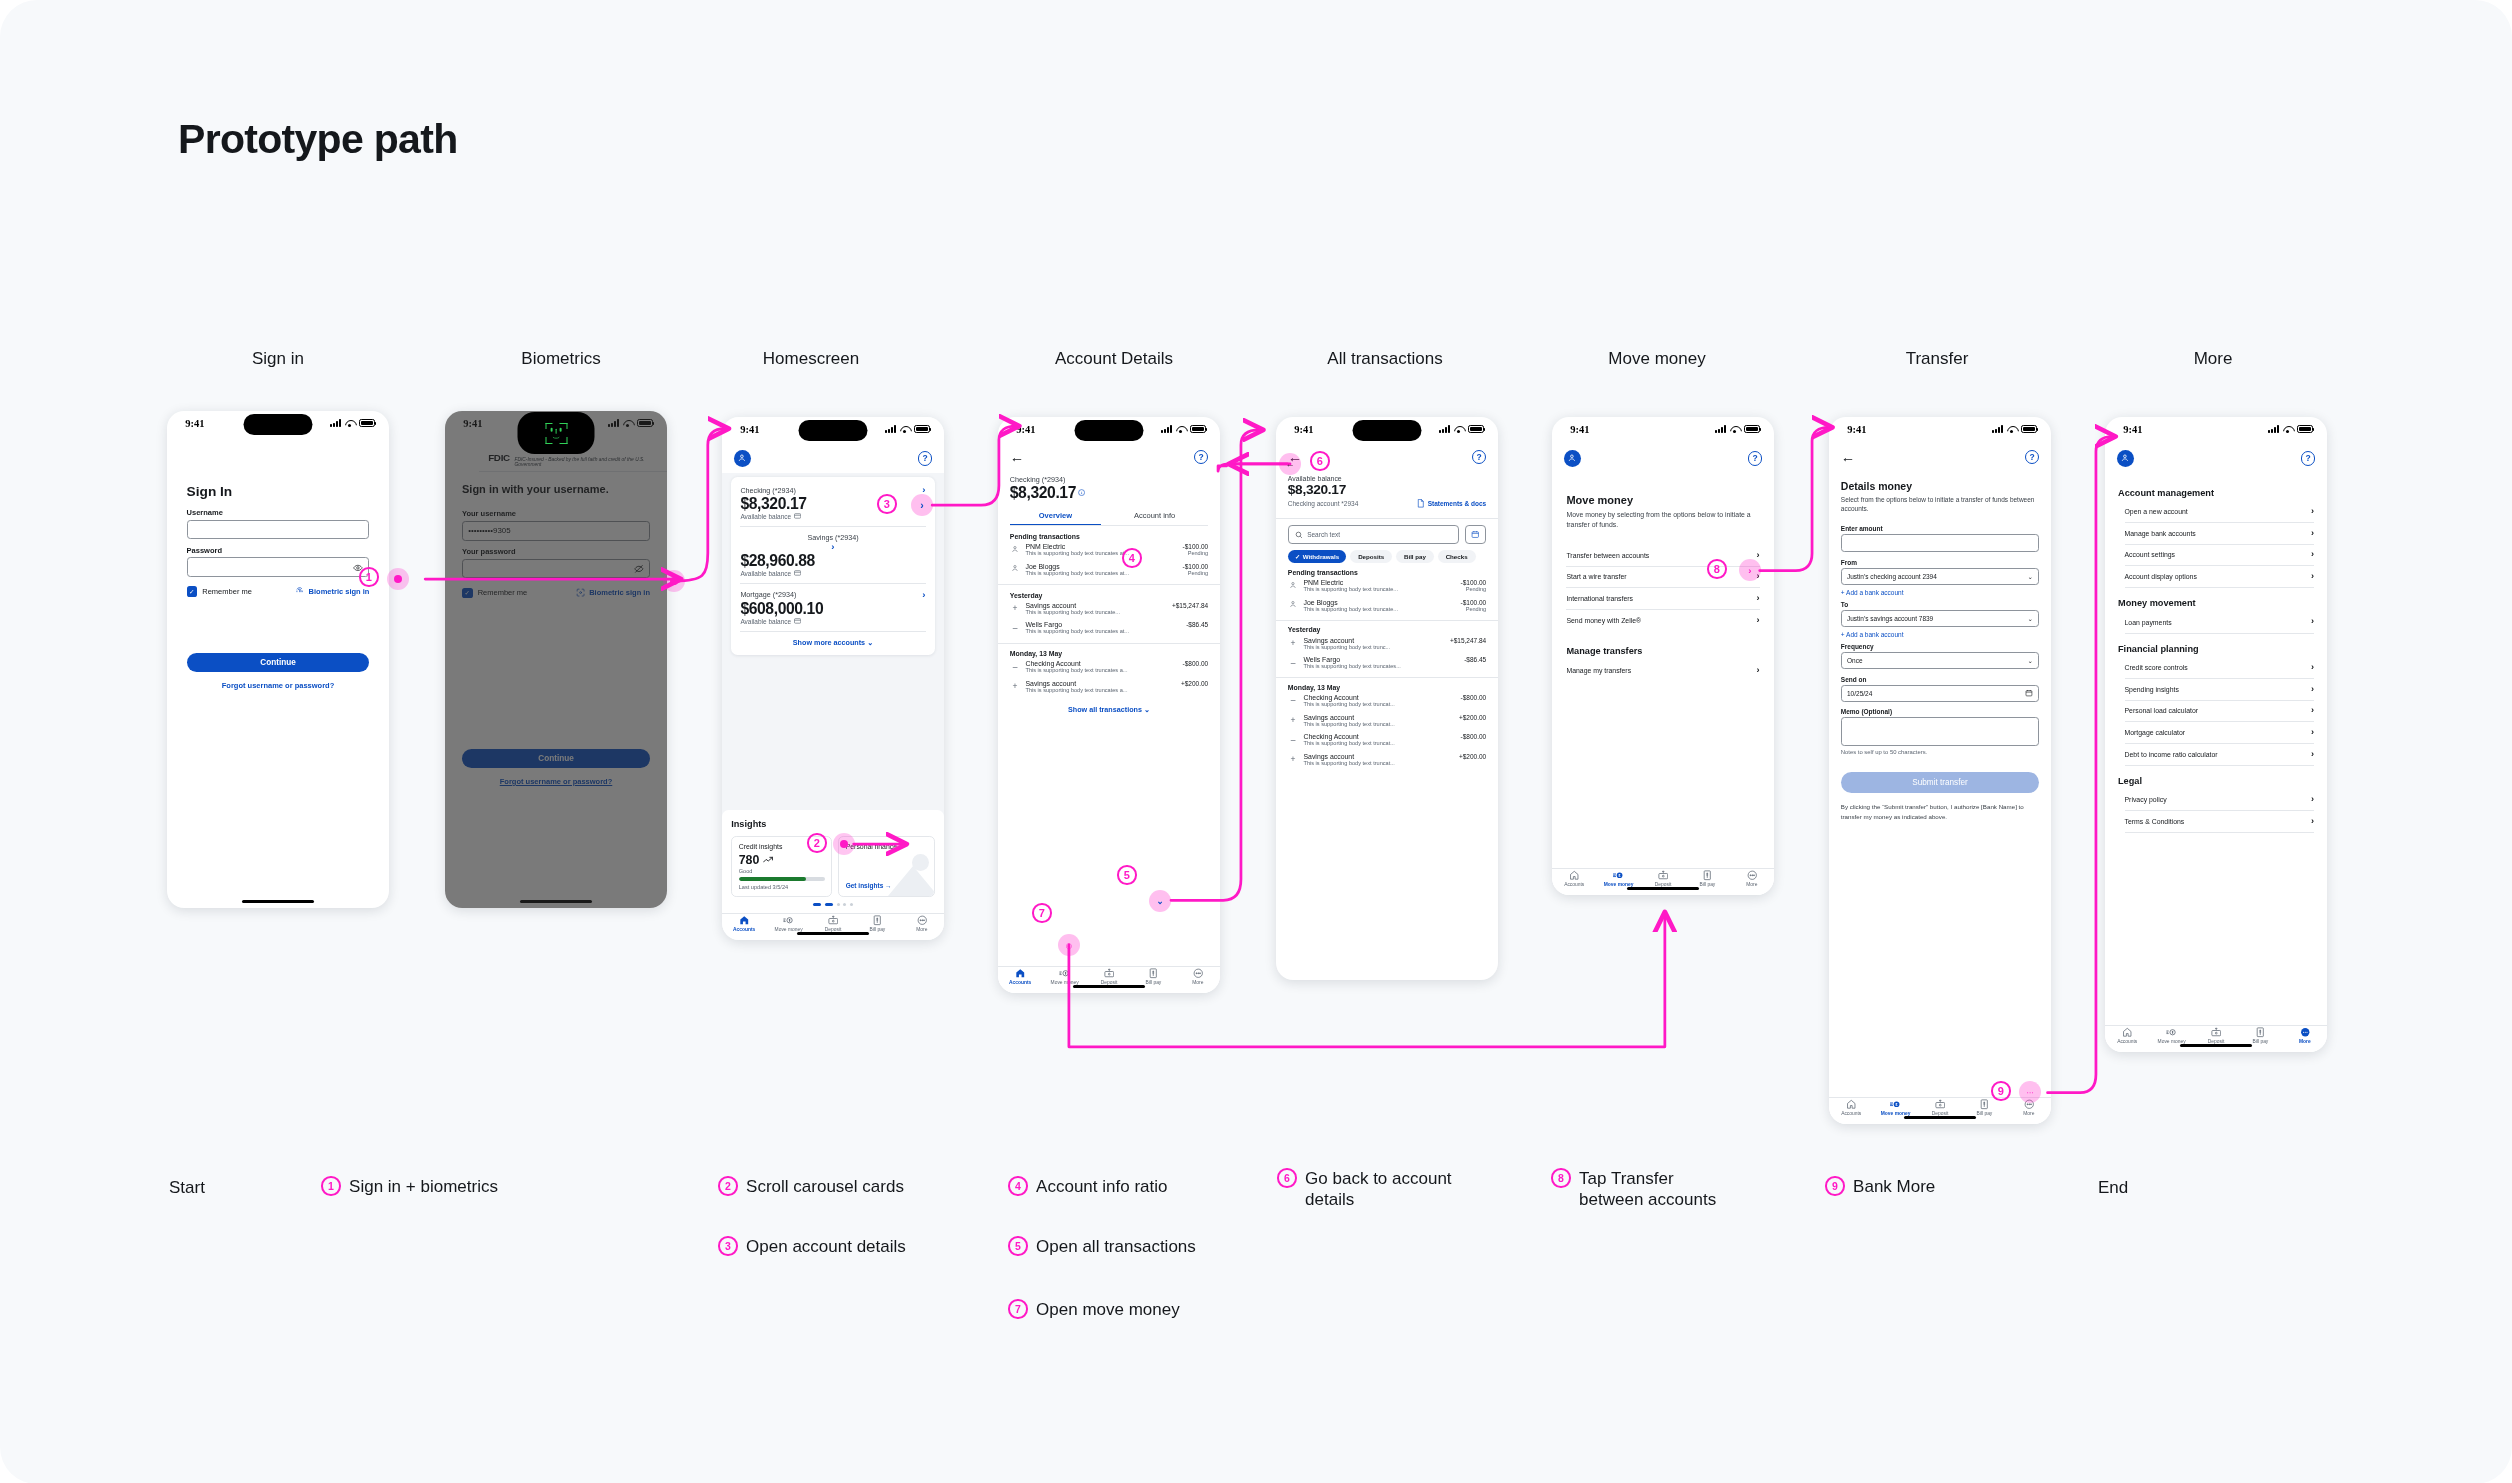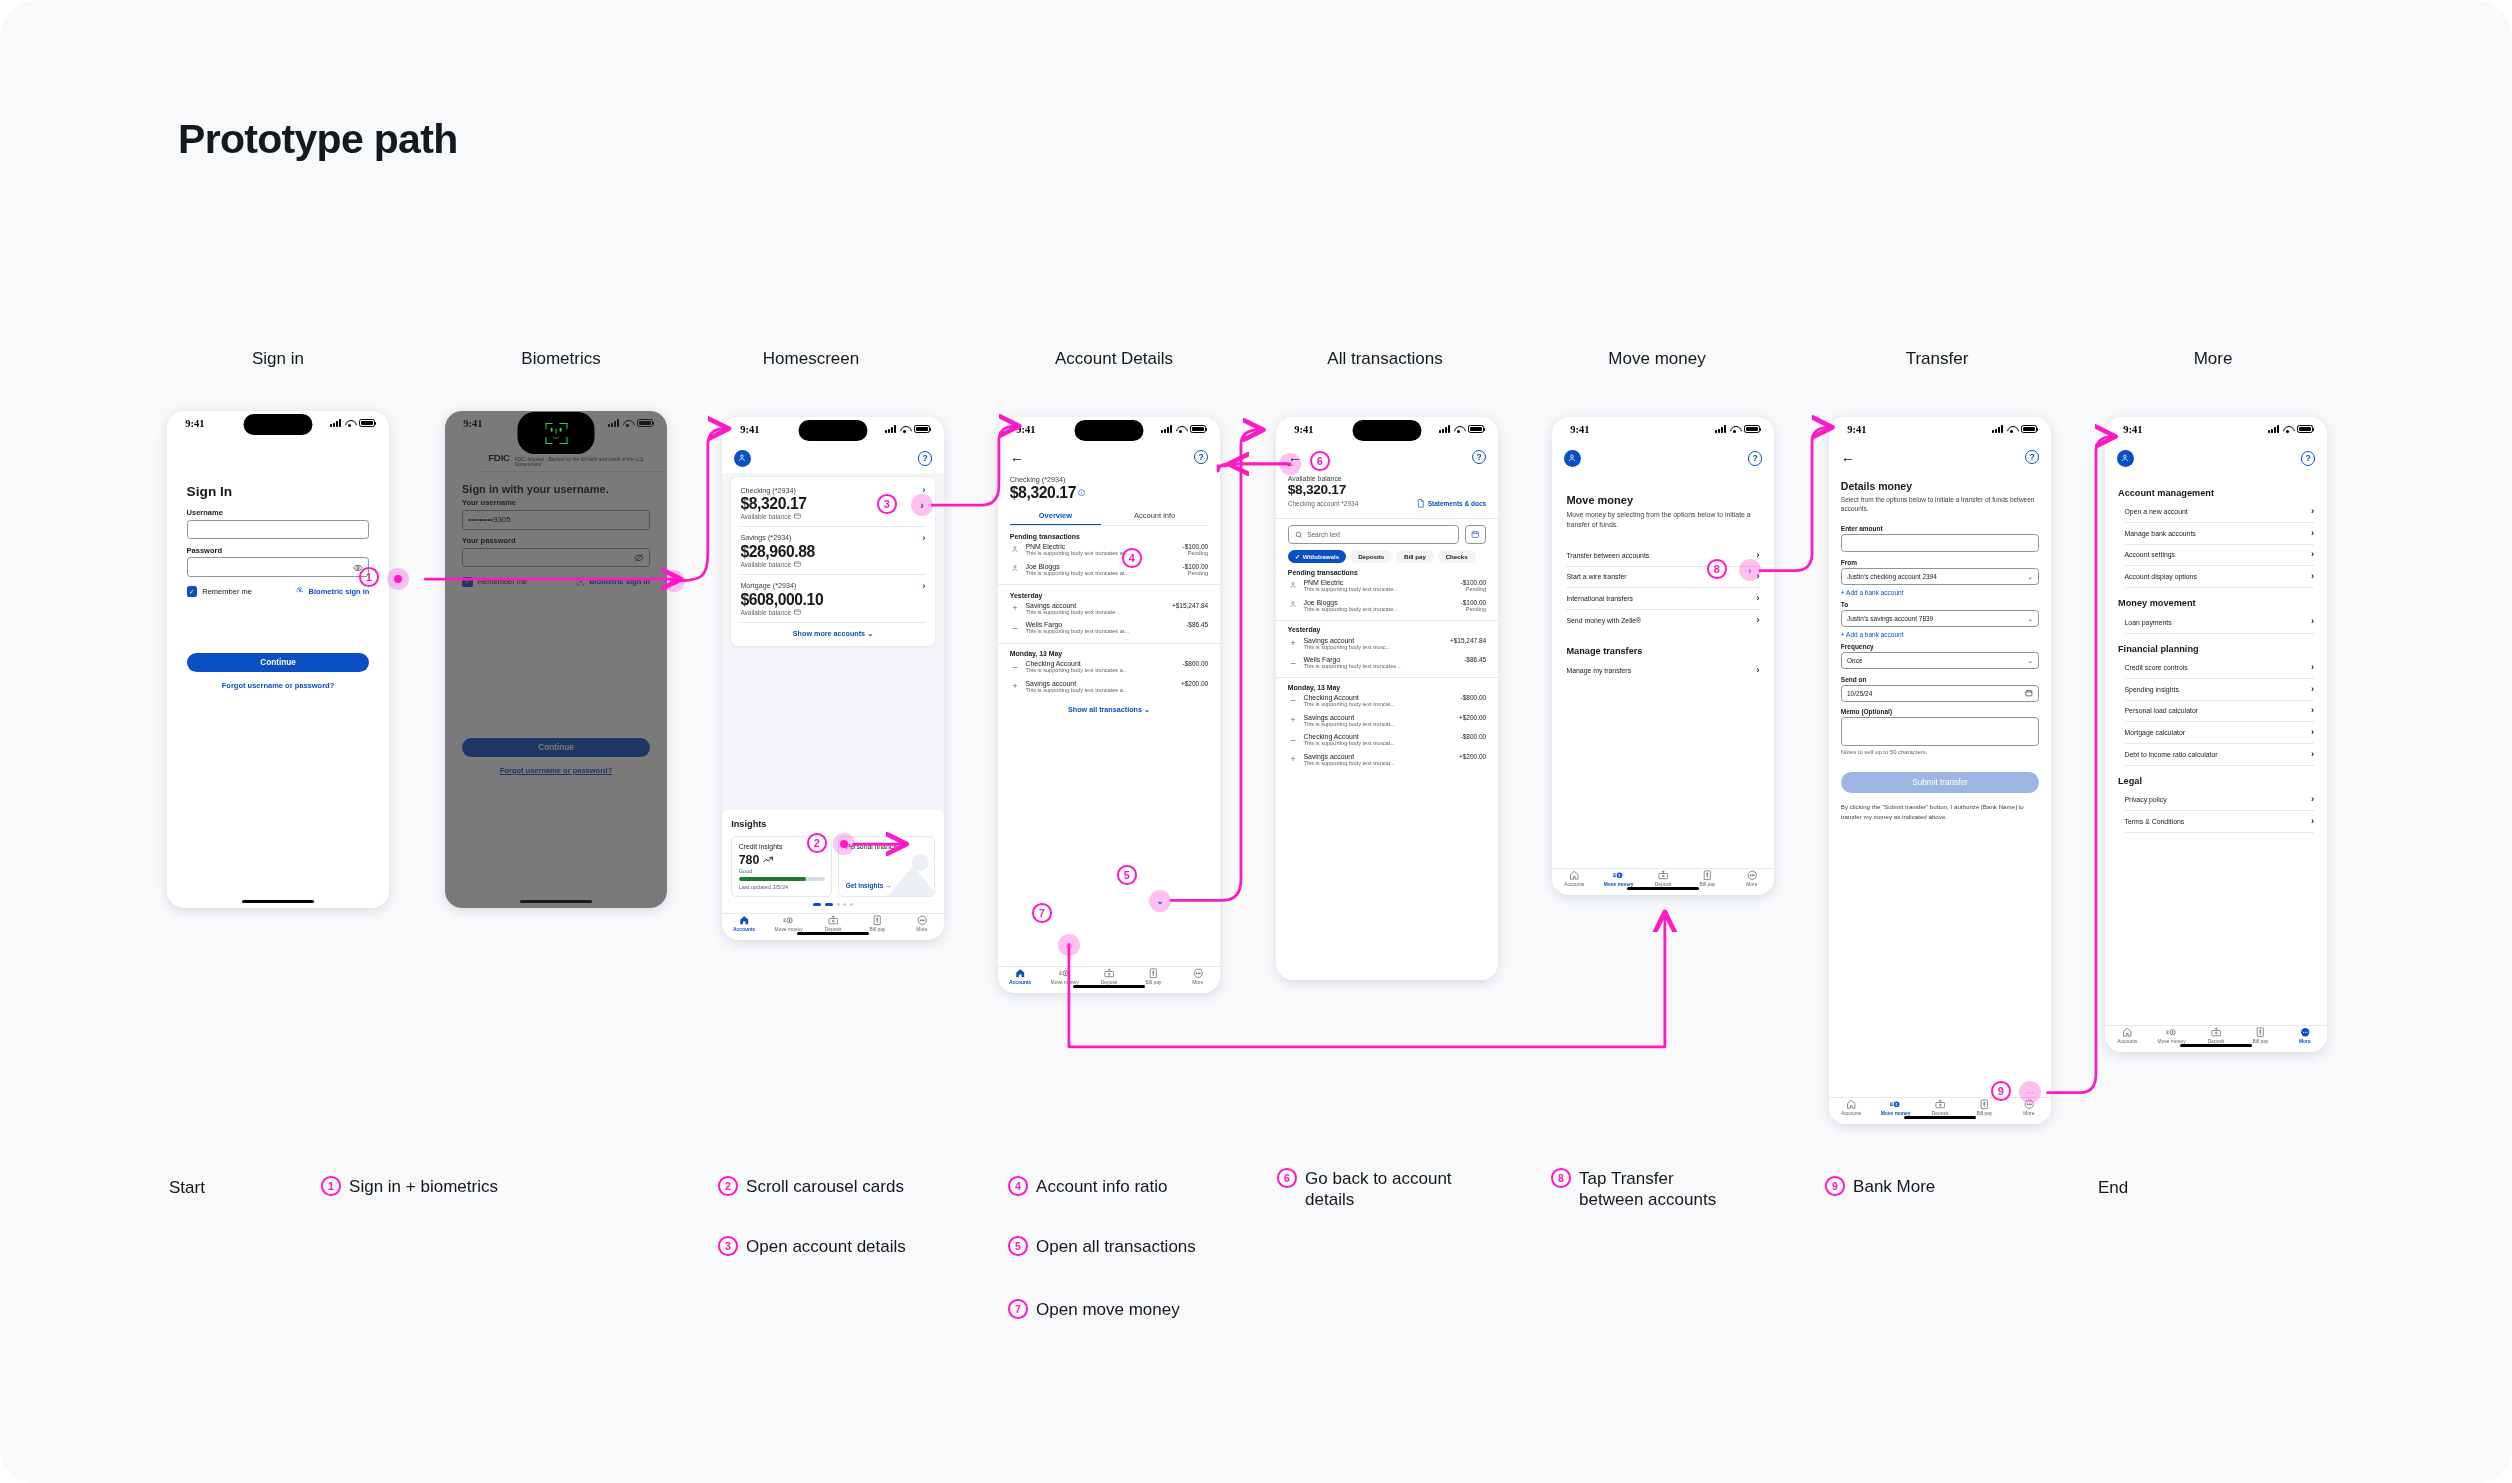--- a/index.html
+++ b/index.html
@@ -262,21 +262,21 @@
 
       <div style="padding:11.8px 0 0;margin-left:34px;">
         <div class="fdic-row">
           <div class="fdic-logo">FDIC</div>
           <div class="fdic-txt">FDIC-Insured - Backed by the full faith and credit of the U.S. Government</div>
         </div>
       </div>
 
       <div style="padding:11.8px 17px 0;">
         <div style="font-size:11px;font-weight:bold;color:#15181c;">Sign in with your username.</div>
-        <div style="margin-top:3px;">
+        <div style="margin-top:14px;">
           <div class="fld-label">Your username</div>
           <div class="fld">
               <span>•••••••••9305</span>
             </div>
         </div>
         <div style="margin-top:6.5px;">
           <div class="fld-label">Your password</div>
           <div class="fld">
             <span></span>
             <span style="position:absolute;right:5.2px;top:4.6px">
@@ -367,21 +367,21 @@
               <span>Available balance</span>
             <span><svg width="7.2" height="5.9" viewBox="0 0 16 12" fill="none" stroke="#5b6470" stroke-width="1.4">
                   <rect x="1" y="1" width="14" height="10" rx="2"></rect>
                   <path d="M1 4.5h14"></path>
                 </svg></span>
           </div>
         </div>
         <div class="divider" style="margin:6.5px 0 5.9px;"></div>
 
         <div>
-          <div style="display:flex;justify-content:space-between;">
+          <div style="display:flex;justify-content:space-between;align-items:center;flex-direction:column;">
             <div class="acct-name">Savings (*2934)</div>
             <div class="chev">›</div>
           </div>
           <div class="acct-bal">$28,960.88</div>
           <div class="acct-sub">
               <span>Available balance</span>
             <span><svg width="7.2" height="5.9" viewBox="0 0 16 12" fill="none" stroke="#5b6470" stroke-width="1.4">
                   <rect x="1" y="1" width="14" height="10" rx="2"></rect>
                   <path d="M1 4.5h14"></path>
                 </svg></span>

